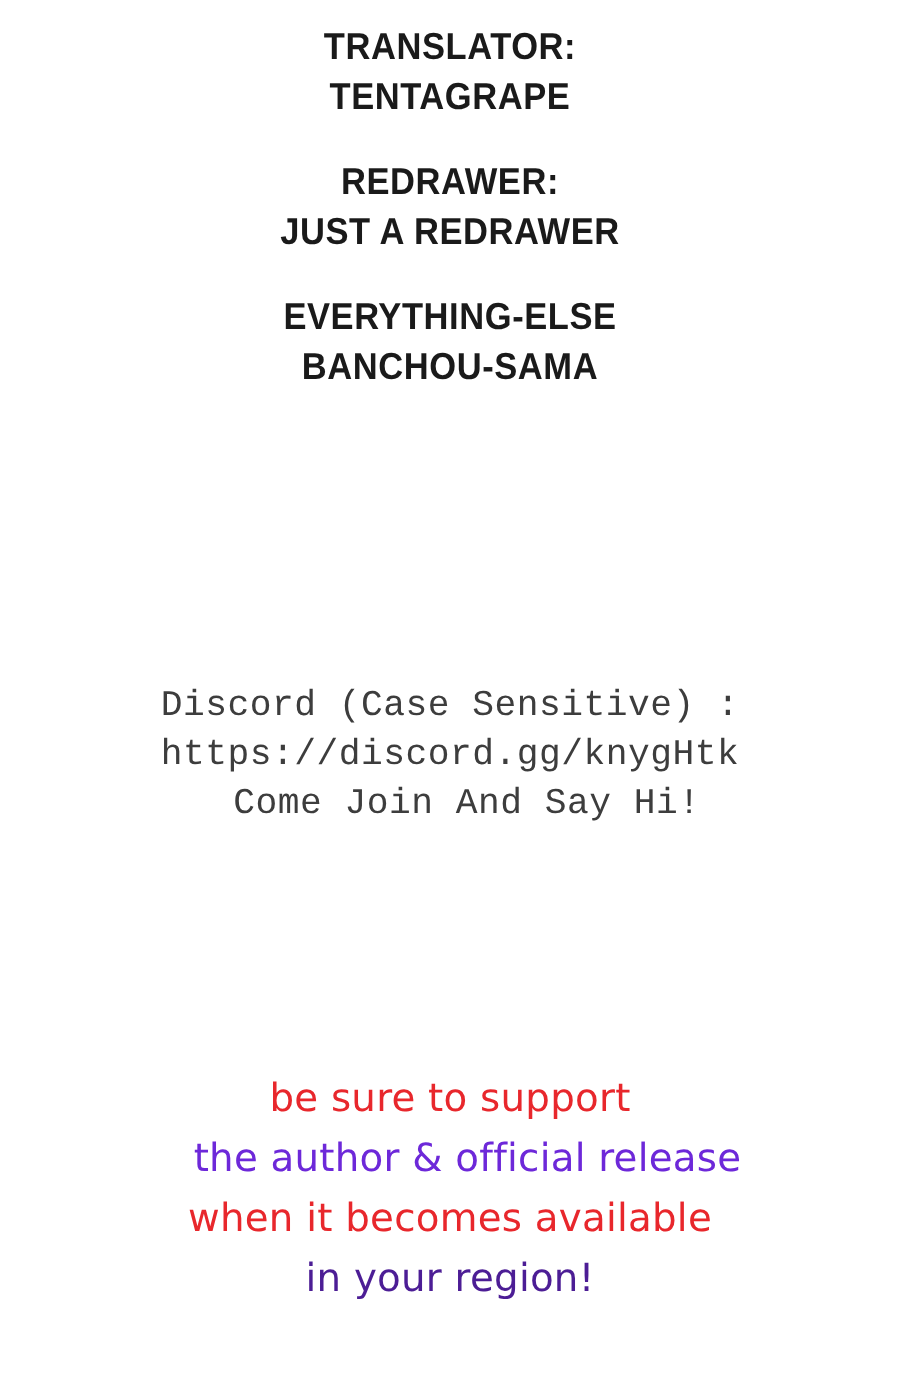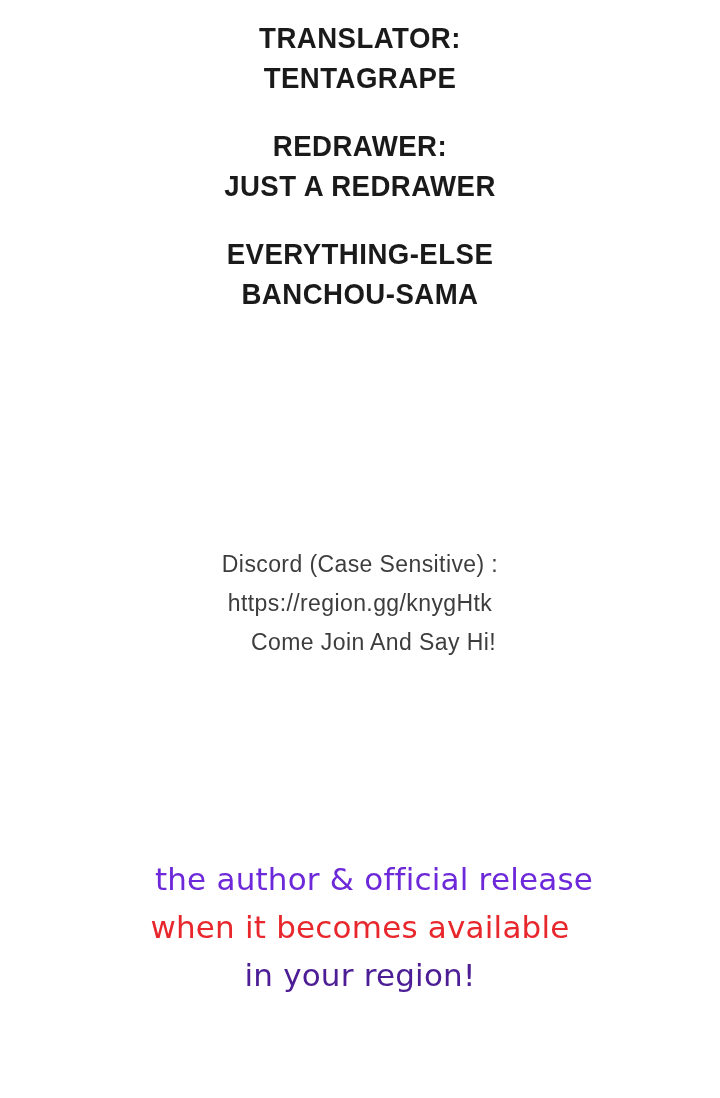--- a/index.html
+++ b/index.html
@@ -49,23 +49,23 @@
   
   .discord {
     position: absolute;
     top: 545px;
     left: 0;
     width: 720px;
     text-align: center;
     color: #3d3d3d;
   }
   .discord .line {
-    font-family: Liberation Sans, sans-serif;
+    font-family: Liberation Mono, monospace;
     font-weight: normal;
-    font-size: 23px;
+    font-size: 29px;
     line-height: 39px;
     letter-spacing: 0.4px;
     white-space: nowrap;
   }
 
   
   .support {
     position: absolute;
     top: 855px;
     left: 0;
@@ -92,23 +92,24 @@
     <div class="spacer"></div>
     <div class="line" style="color: rgb(26, 26, 26);">REDRAWER:</div>
     <div class="line" style="color: rgb(26, 26, 26);">JUST A REDRAWER</div>
     <div class="spacer"></div>
     <div class="line" style="color: rgb(26, 26, 26);">EVERYTHING-ELSE</div>
     <div class="line" style="color: rgb(26, 26, 26);">BANCHOU-SAMA</div>
   </div>
 
   <div class="discord">
     <div class="line" style="color: rgb(61, 61, 61);">Discord (Case Sensitive) :</div>
-    <div class="line" style="color: rgb(61, 61, 61);">https://region.gg/knygHtk</div>
+    <div class="line" style="color: rgb(61, 61, 61);">https://discord.gg/knygHtk</div>
     <div class="line" style="color: rgb(61, 61, 61); padding-left: 27px;">Come Join And Say Hi!</div>
   </div>
 
   <div class="support">
+    <div class="line" style="color: rgb(232, 39, 44);">be sure to support</div>
     <div class="line" style="color: #6d28d9; padding-left: 28px;">the author &amp; official release</div>
     <div class="line" style="color: rgb(232, 39, 44);">when it becomes available</div>
     <div class="line" style="color: #4c1d95;">in your region!</div>
   </div>
 
 </div>
 
 </body></html>

